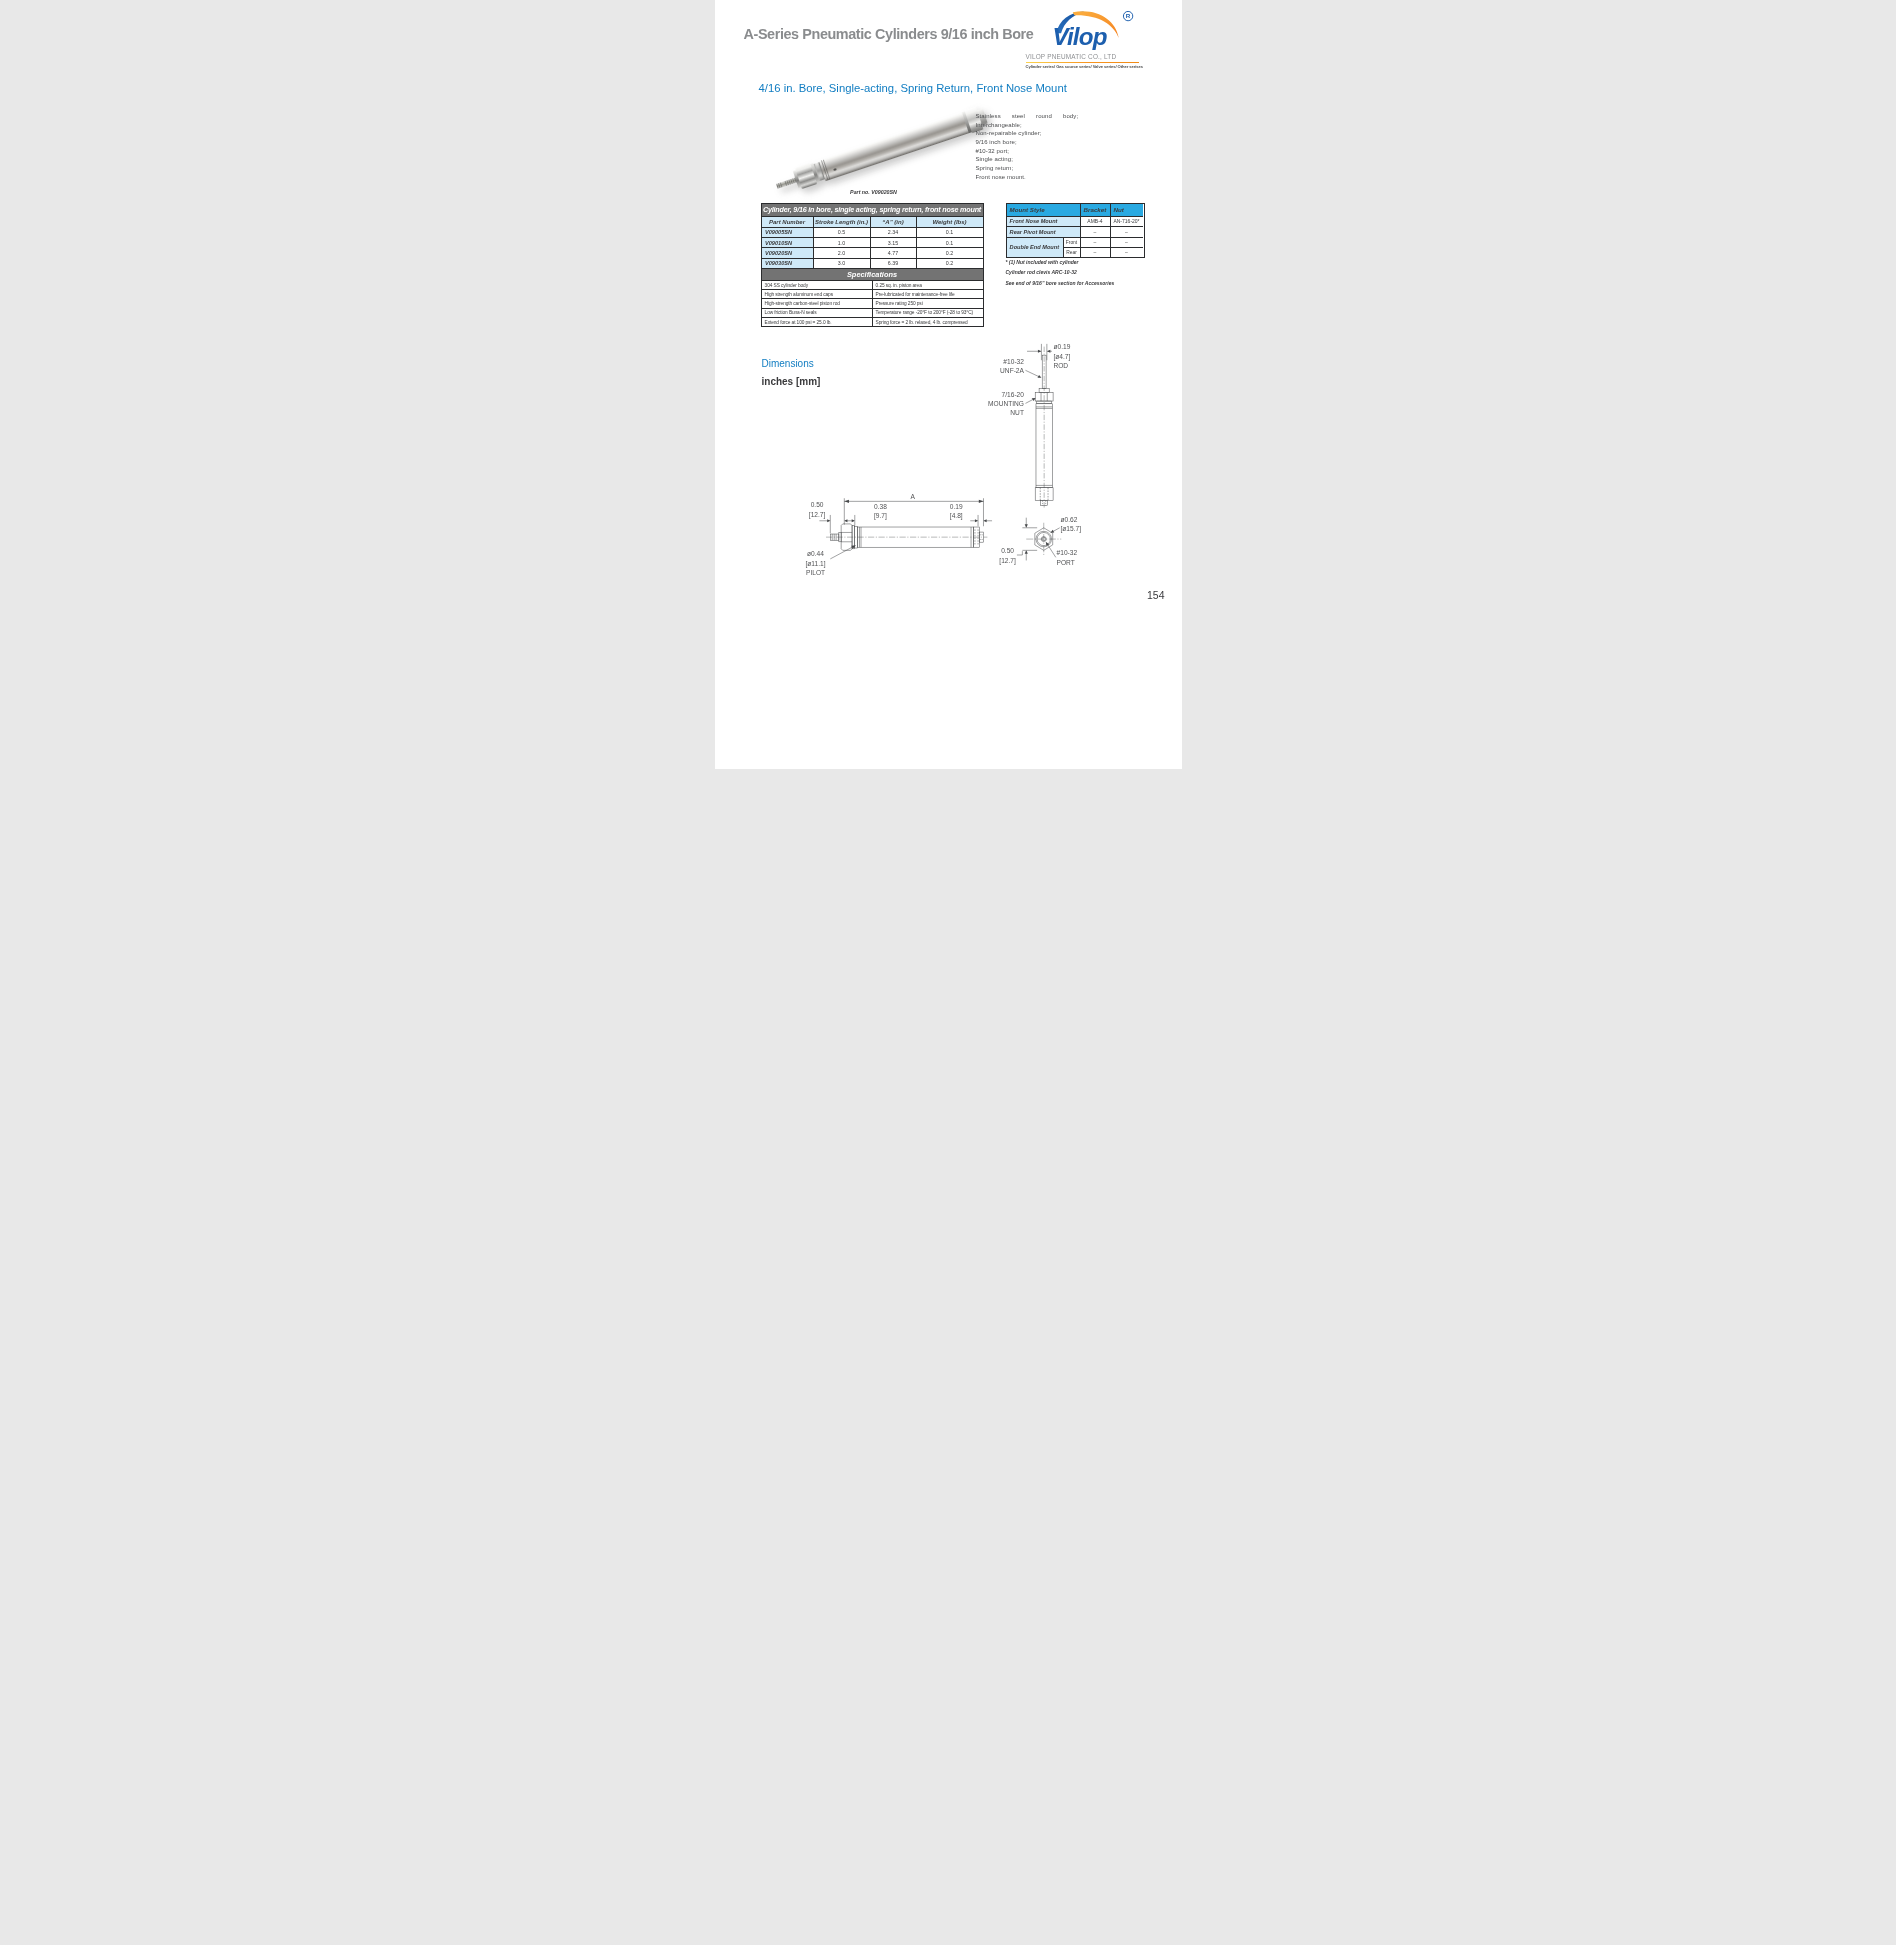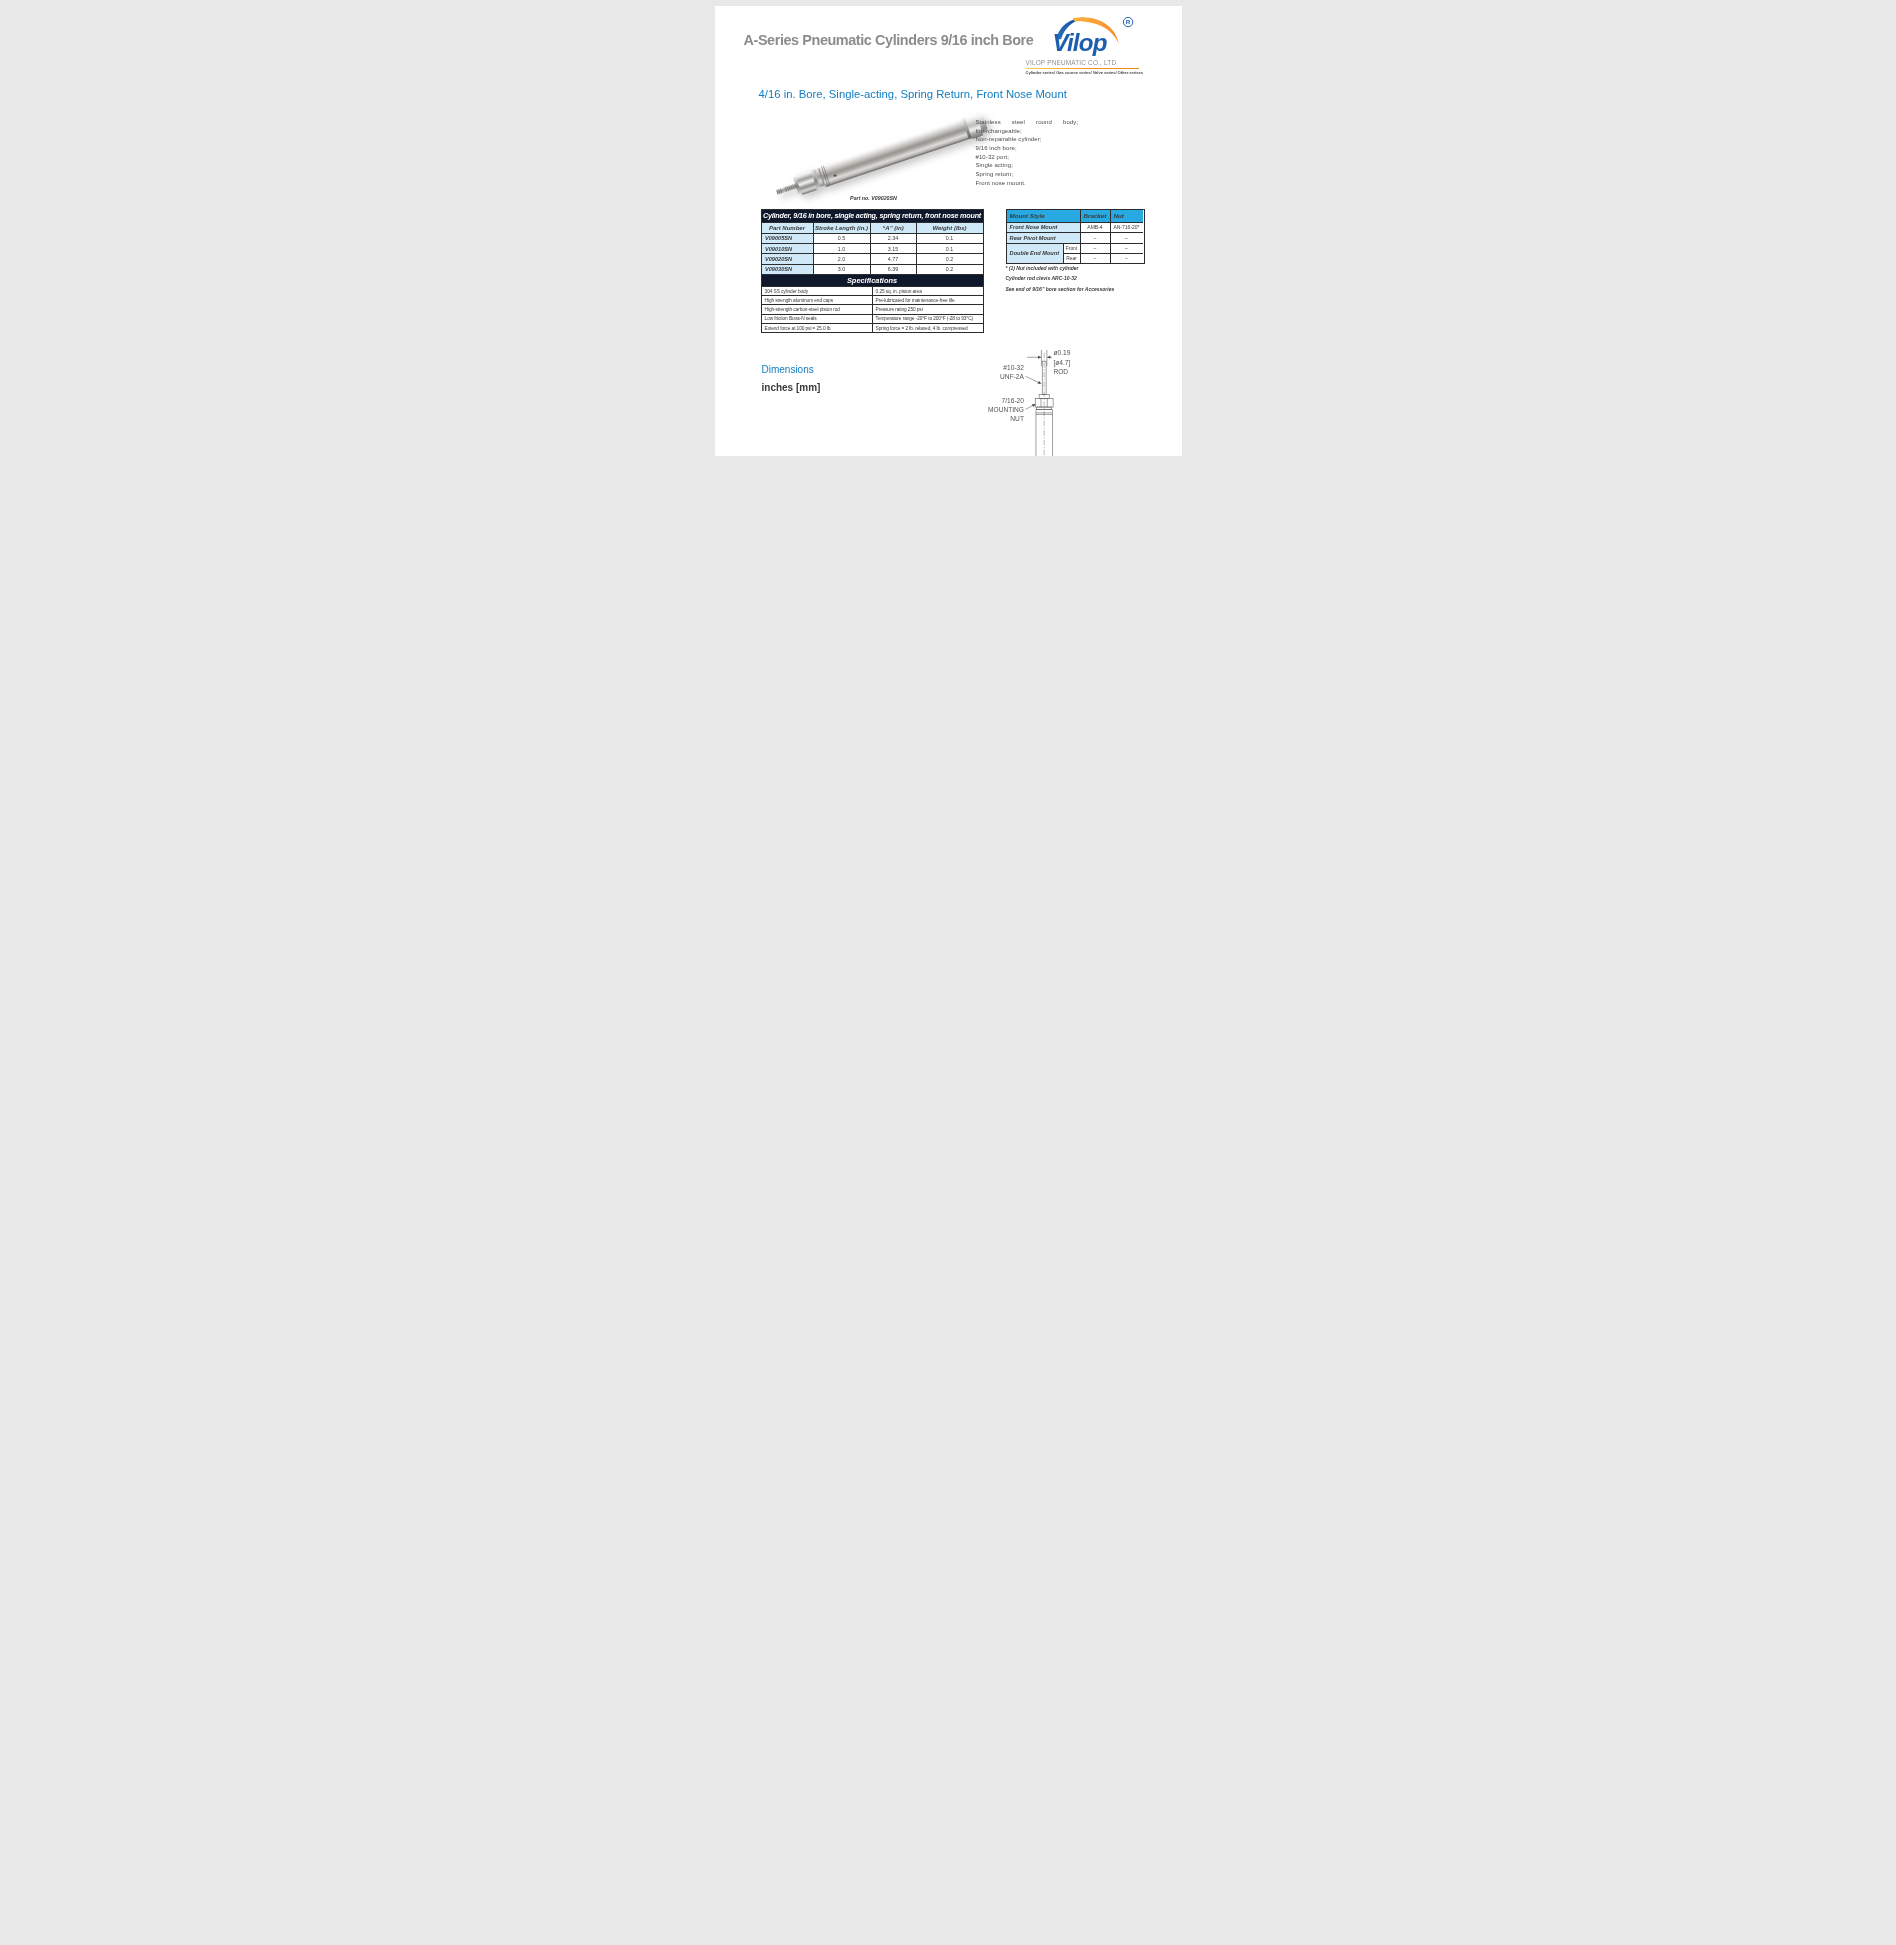--- a/index.html
+++ b/index.html
@@ -1,20 +1,20 @@
 <!DOCTYPE html>
 <html style="font-size:6.2px"><head>
 <meta charset="utf-8">
 <style>
   * { margin:0; padding:0; box-sizing:border-box; }
   html,body { background:#e8e8e8; }
   body { font-family:"Liberation Sans", sans-serif; }
   #page {
-    position:relative; width:467px; height:450px; background:#ffffff;
-    margin:6px auto; overflow:hidden; color:#3a3a3c;
+    position:relative; width:467px; height:769px; background:#ffffff;
+    margin:0 auto; overflow:hidden; color:#3a3a3c;
   }
   .abs { position:absolute; }
 
   
   #page-title {
     left:29px; top:26px; font-size:14.4px; font-weight:bold;
     color:#8a8c8e; letter-spacing:-0.4px; white-space:nowrap;
   }
   #logo-block { left:311px; top:9.3px; width:117px; }
   #logo-svg { display:block; }
@@ -60,21 +60,21 @@
   #photo-caption { left:128px; top:189px; width:62px; text-align:center;
     font-size:5.3px; font-weight:bold; font-style:italic; color:#3a3a3c; }
 
   
   #description { left:261px; top:112px; width:100px; font-size:6px; color:#4b4c4e; letter-spacing:0.1px; }
   #description .dline { height:8.7px; line-height:8.7px; white-space:nowrap; }
   #description .stretch { word-spacing:9.3px; }
 
   
   .tbl { border:1.2px solid #2b2c2e; background:#fff; }
-  .bluebar { background:#0f172a; color:#fff; font-style:italic; font-weight:bold;
+  .bluebar { background:#737373; color:#fff; font-style:italic; font-weight:bold;
     display:flex; align-items:center; justify-content:center; white-space:nowrap; }
   .lt { background:#cfe9f8; }
   .ital { font-style:italic; font-weight:bold; color:#3a3a3c; }
   .cell { display:flex; align-items:center; justify-content:center; }
 
   #main-table { left:46px; top:203px; width:223px; }
   #mt-title { height:11.7px; font-size:7.2px; letter-spacing:-0.2px; }
   #mt-grid { display:grid; grid-template-columns:51px 57px 46px 67px; }
   #mt-grid > div { border-top:0.8px solid #2b2c2e; height:10.3px; font-size:5.3px; }
   #mt-grid > .hrow { height:11px; font-size:6px; }

